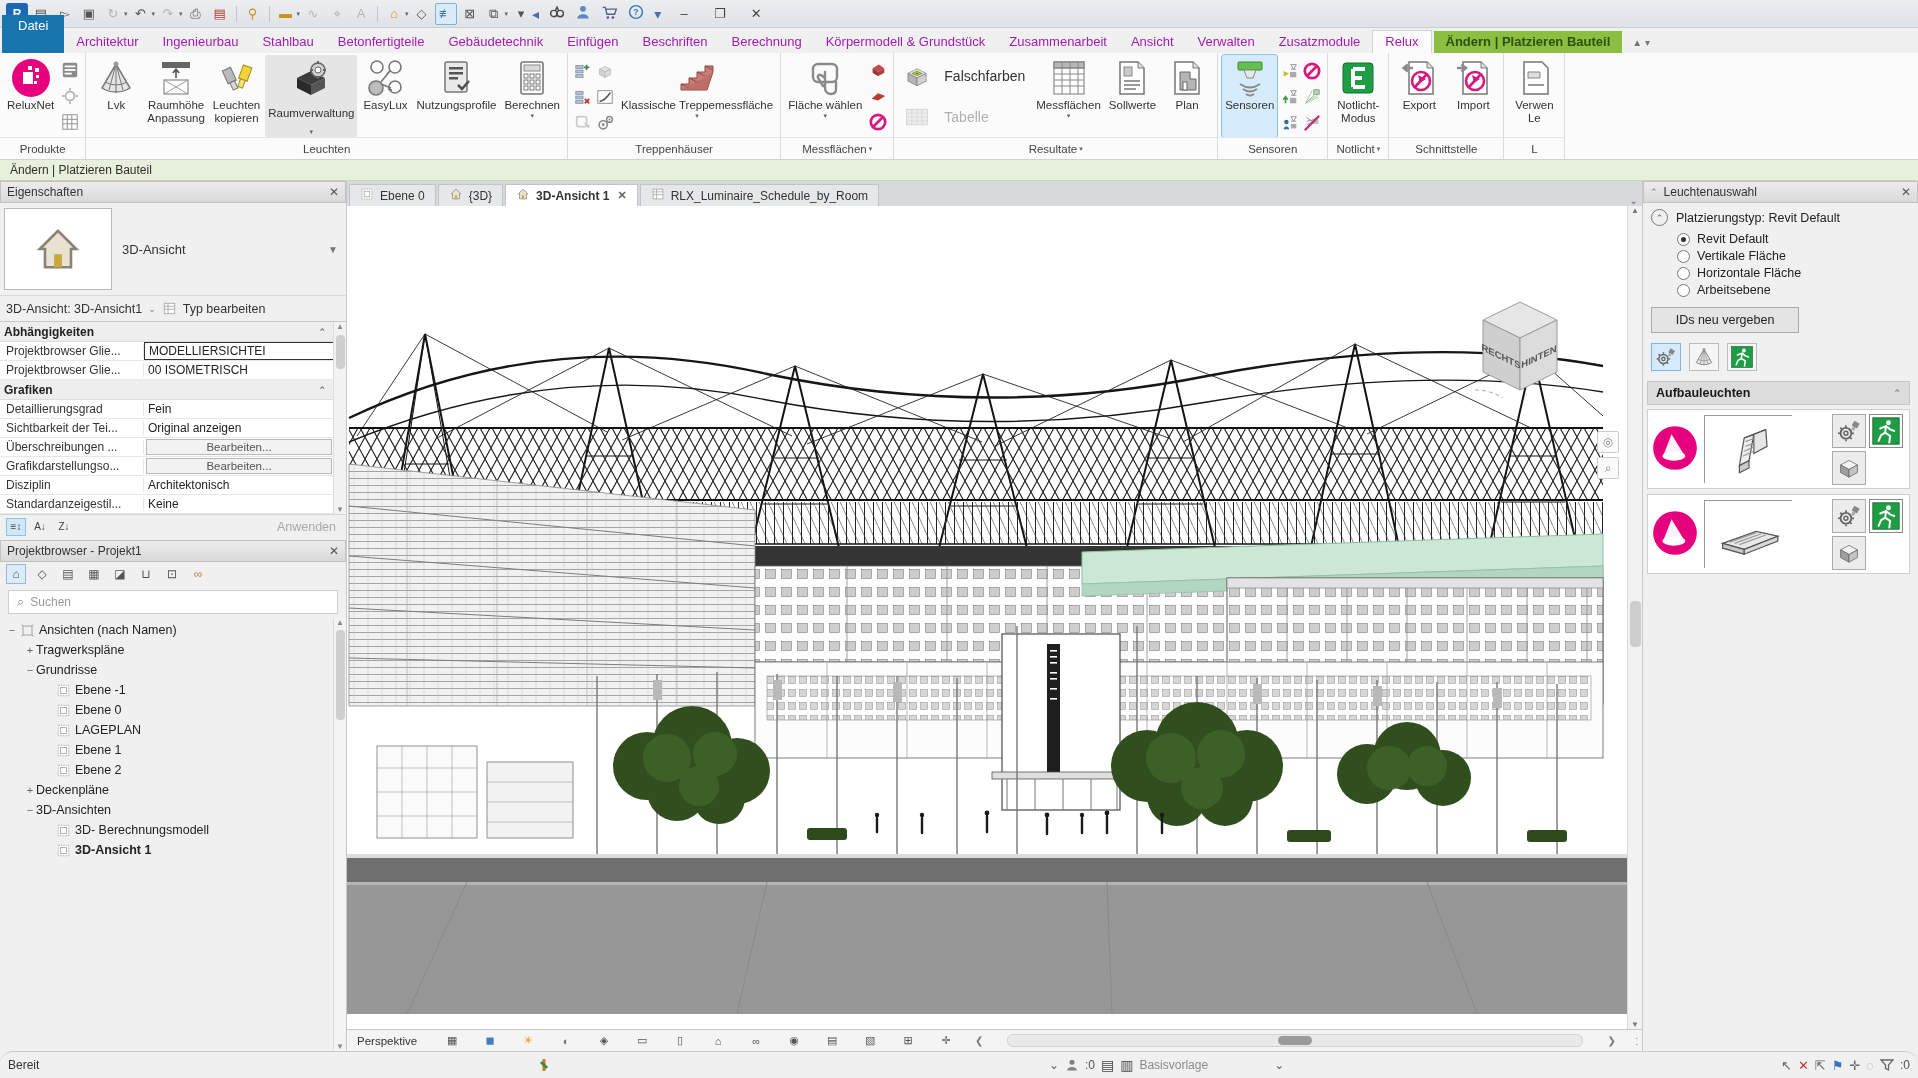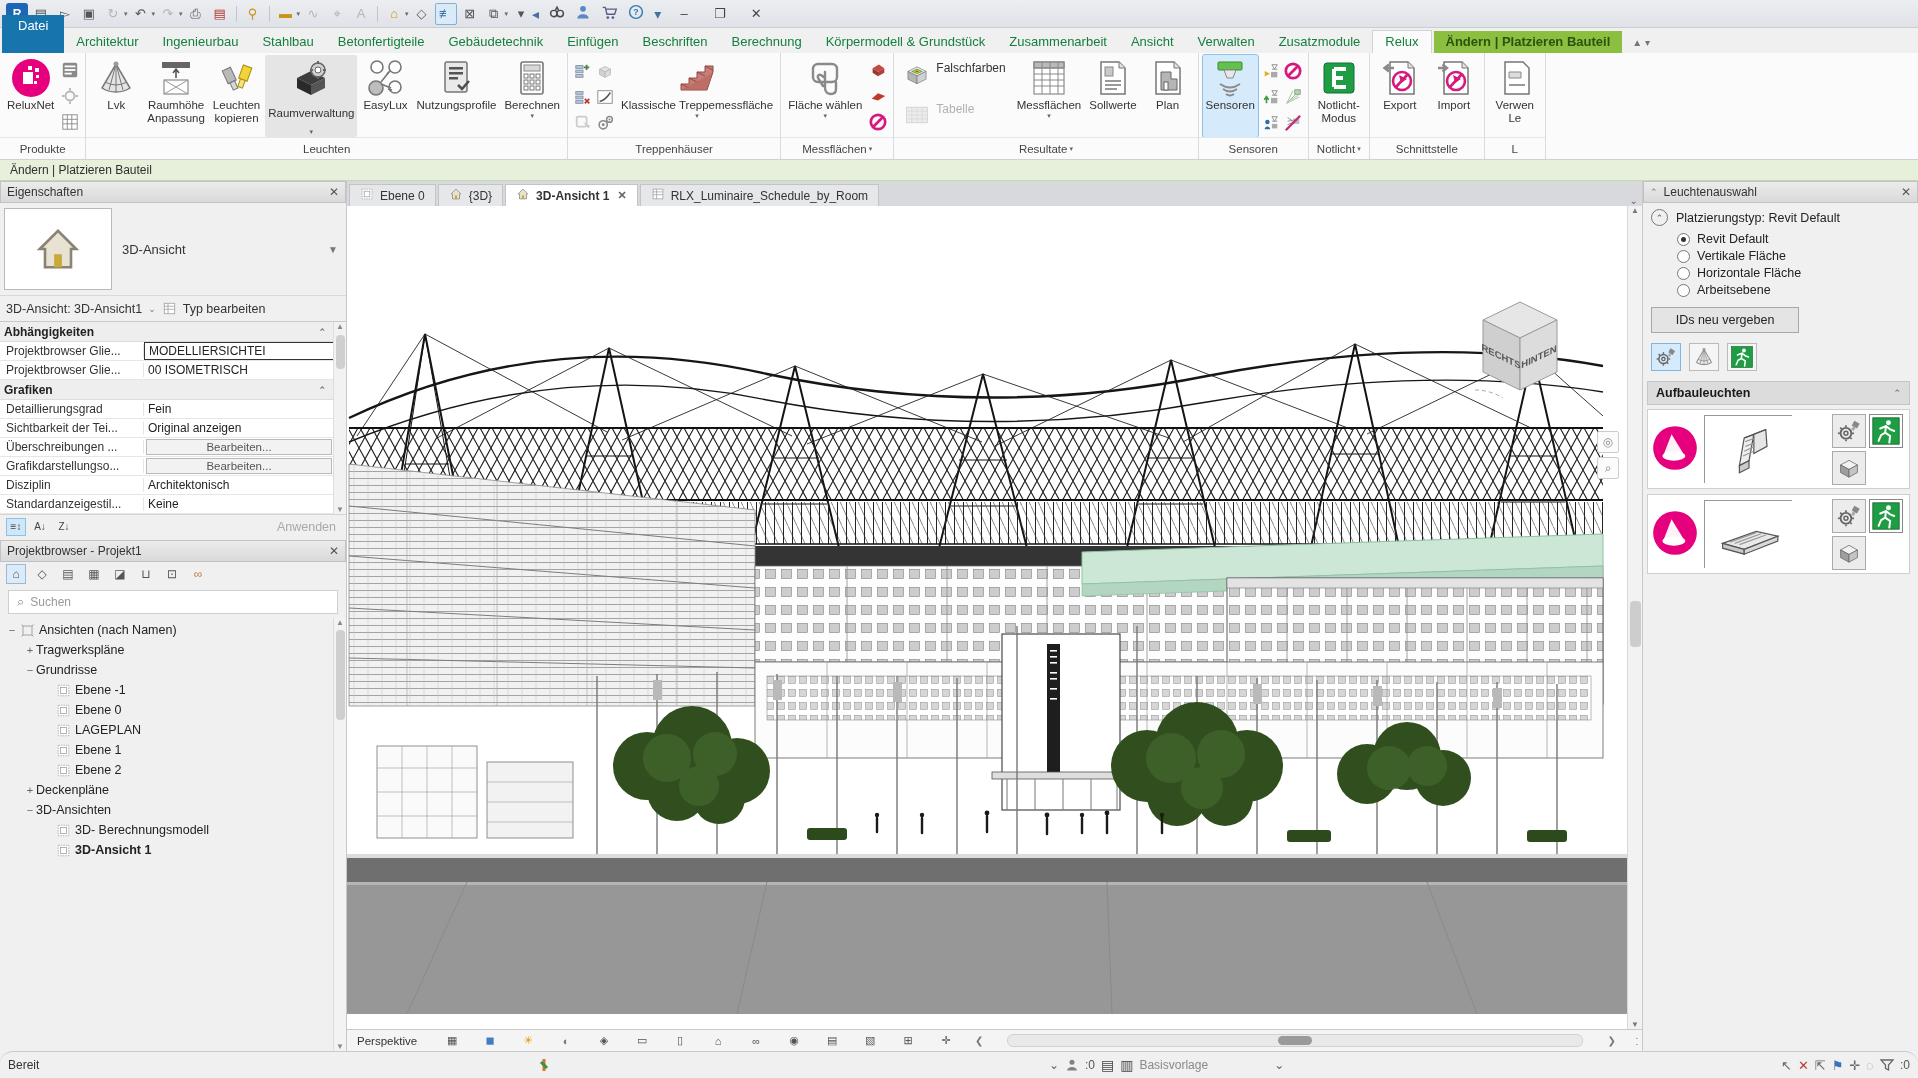--- a/index.html
+++ b/index.html
@@ -18,41 +18,41 @@
   .qat .qi.dim { color:#b5b5b5; }
   .qat .sep { width:1px; height:16px; background:#c2c5c9; margin:0 3px; }
   .drop { font-size:7px; color:#666; margin-left:-2px; }
   .wtitle { flex:1; text-align:center; font-size:13px; color:#3a3d42; white-space:nowrap; overflow:hidden; }
   .tbr { display:flex; align-items:center; gap:10px; padding-right:4px;}
   .tbr .ti { font-size:14px; color:#4a6fa5; }
   .tbr .winctl { color:#444; font-size:13px; width:26px; text-align:center;}
 
   
   .tabbar { height:25px; background:#f0f0f1; display:flex; align-items:flex-end; padding-left:2px; flex:none; }
-  .rtab { padding:3px 12px 4px; font-size:13px; color:#15803d; white-space:nowrap; cursor:default;}
+  .rtab { padding:3px 12px 4px; font-size:13px; color:#a21caf; white-space:nowrap; cursor:default;}
   .rtab.file { background:#1774ad; color:#fff; padding:3px 16px 20px;}
   .rtab.active { background:#fbfbfc; border:1px solid #d0d2d5; border-bottom:none; }
   .rtab.context { background:#8cbe3f; color:#2c5110; font-weight:bold; margin-left:2px;}
   .tab-end { margin-left:10px; color:#777; font-size:10px; padding-bottom:5px;}
 
   
   .ribbon { height:107px; background:#fbfbfc; border-bottom:1px solid #cfd1d4; display:flex; flex:none; overflow:hidden;}
   .rpanel { display:flex; flex-direction:column; border-right:1px solid #d9dbde; flex:none;}
   .rpanel-body { flex:1; display:flex; align-items:stretch; padding:2px 4px 0; gap:2px;}
   .rpanel-label { height:22px; display:flex; align-items:center; justify-content:center; gap:4px; font-size:11.5px; color:#444; border-top:1px solid #e4e6e8; padding:0 8px; white-space:nowrap;}
   .bigbtn { width:auto; min-width:52px; padding:1px 3px; display:flex; flex-direction:column; align-items:center; justify-content:flex-start; border-radius:2px; cursor:default;}
   .bigbtn .bicon { height:42px; display:flex; align-items:center; justify-content:center; margin-top:1px;}
   .bigbtn .blabel { font-size:11.5px; color:#333; text-align:center; line-height:1.15; white-space:nowrap;}
   .bigbtn.active { background:#d5eafb; outline:1px solid #8cc1e8; }
   .bigbtn.hover { background:#e5e5e5;justify-content:space-between; }
   .stack { display:flex; flex-direction:column; justify-content:space-around; padding:2px 1px;}
   .stack2 { display:grid; grid-template-columns:22px 22px; grid-auto-rows:26px; align-items:center; justify-items:center; padding-top:3px;}
   .sicon { width:20px; height:20px; display:flex; align-items:center; justify-content:center;}
   .rowbtns { display:flex; flex-direction:column; justify-content:space-around; padding:0 2px;}
-  .rowbtn { display:flex; align-items:flex-start; gap:6px; height:30px; padding:0 4px; font-size:12px; color:#333;}
+  .rowbtn { display:flex; align-items:center; gap:14px; height:30px; padding:0 4px; font-size:14px; color:#333;}
   .rowbtn.disabled { color:#b0b0b0;}
 
   
   .modifybar { height:21px; background:#e7f0da; border-bottom:1px solid #c8d6b2; display:flex; align-items:center; padding-left:10px; font-size:12px; color:#2f2f2f; flex:none;}
 
   
   .main { flex:1; display:flex; min-height:0;}
   .leftcol { width:347px; flex:none; display:flex; flex-direction:column; background:#f0f0f1; border-right:1px solid #c6c8cb;}
   .palhead { height:22px; background:linear-gradient(#ececec,#d9d9d9); border:1px solid #c2c2c2; display:flex; align-items:center; padding:0 6px; font-size:12px; color:#333;}
   .palhead .x { margin-left:auto; color:#555; font-size:12px;}

